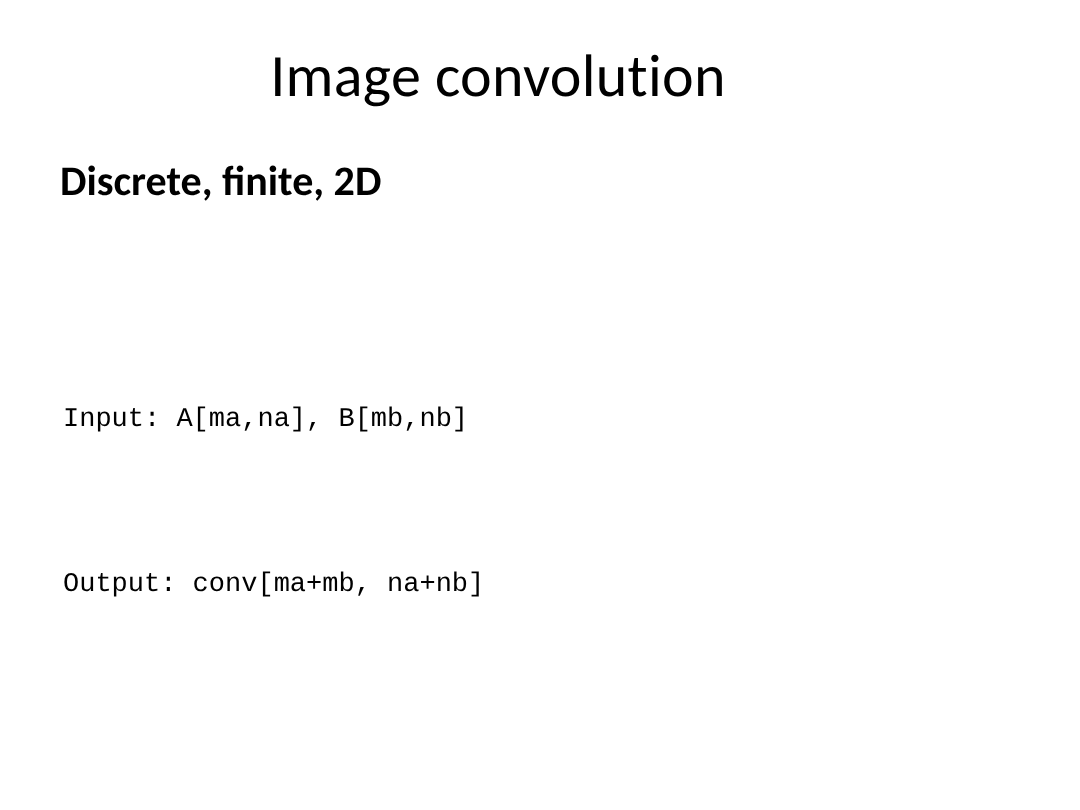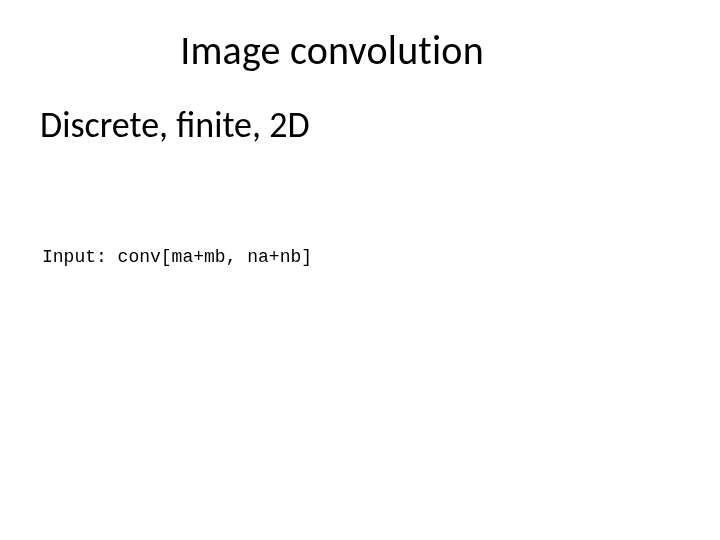--- a/index.html
+++ b/index.html
@@ -20,42 +20,43 @@
   }
   .title {
     font-size: 40px;
     font-weight: 400;
     text-align: center;
     margin-top: 6px;
     margin-bottom: 28px;
     letter-spacing: 0.2px;
   }
   .subhead {
-    font-size: 36px;
-    font-weight: 400;
-    margin-bottom: 18px;
+    font-size: 28px;
+    font-weight: 700;
+    margin-bottom: 50px;
   }
   .code-lines {
     font-family: "Courier New", Courier, monospace;
     font-size: 18px;
     line-height: 2.05;
     white-space: pre;
     margin-left: 2px;
   }
   .code-lines div {
     display: block;
   }
 </style>
 </head>
 <body>
 
 <div class="slide">
   <div class="title">Image convolution</div>
   <div class="subhead">Discrete, finite, 2D</div>
   <div class="code-lines">
-    <div>Input: conv[ma+mb, na+nb]</div>
+    <div>Input: A[ma,na], B[mb,nb]</div>
+    <div>Output: conv[ma+mb, na+nb]</div>
     
     
     
     
     
   </div>
 </div>
 
 </body></html>

